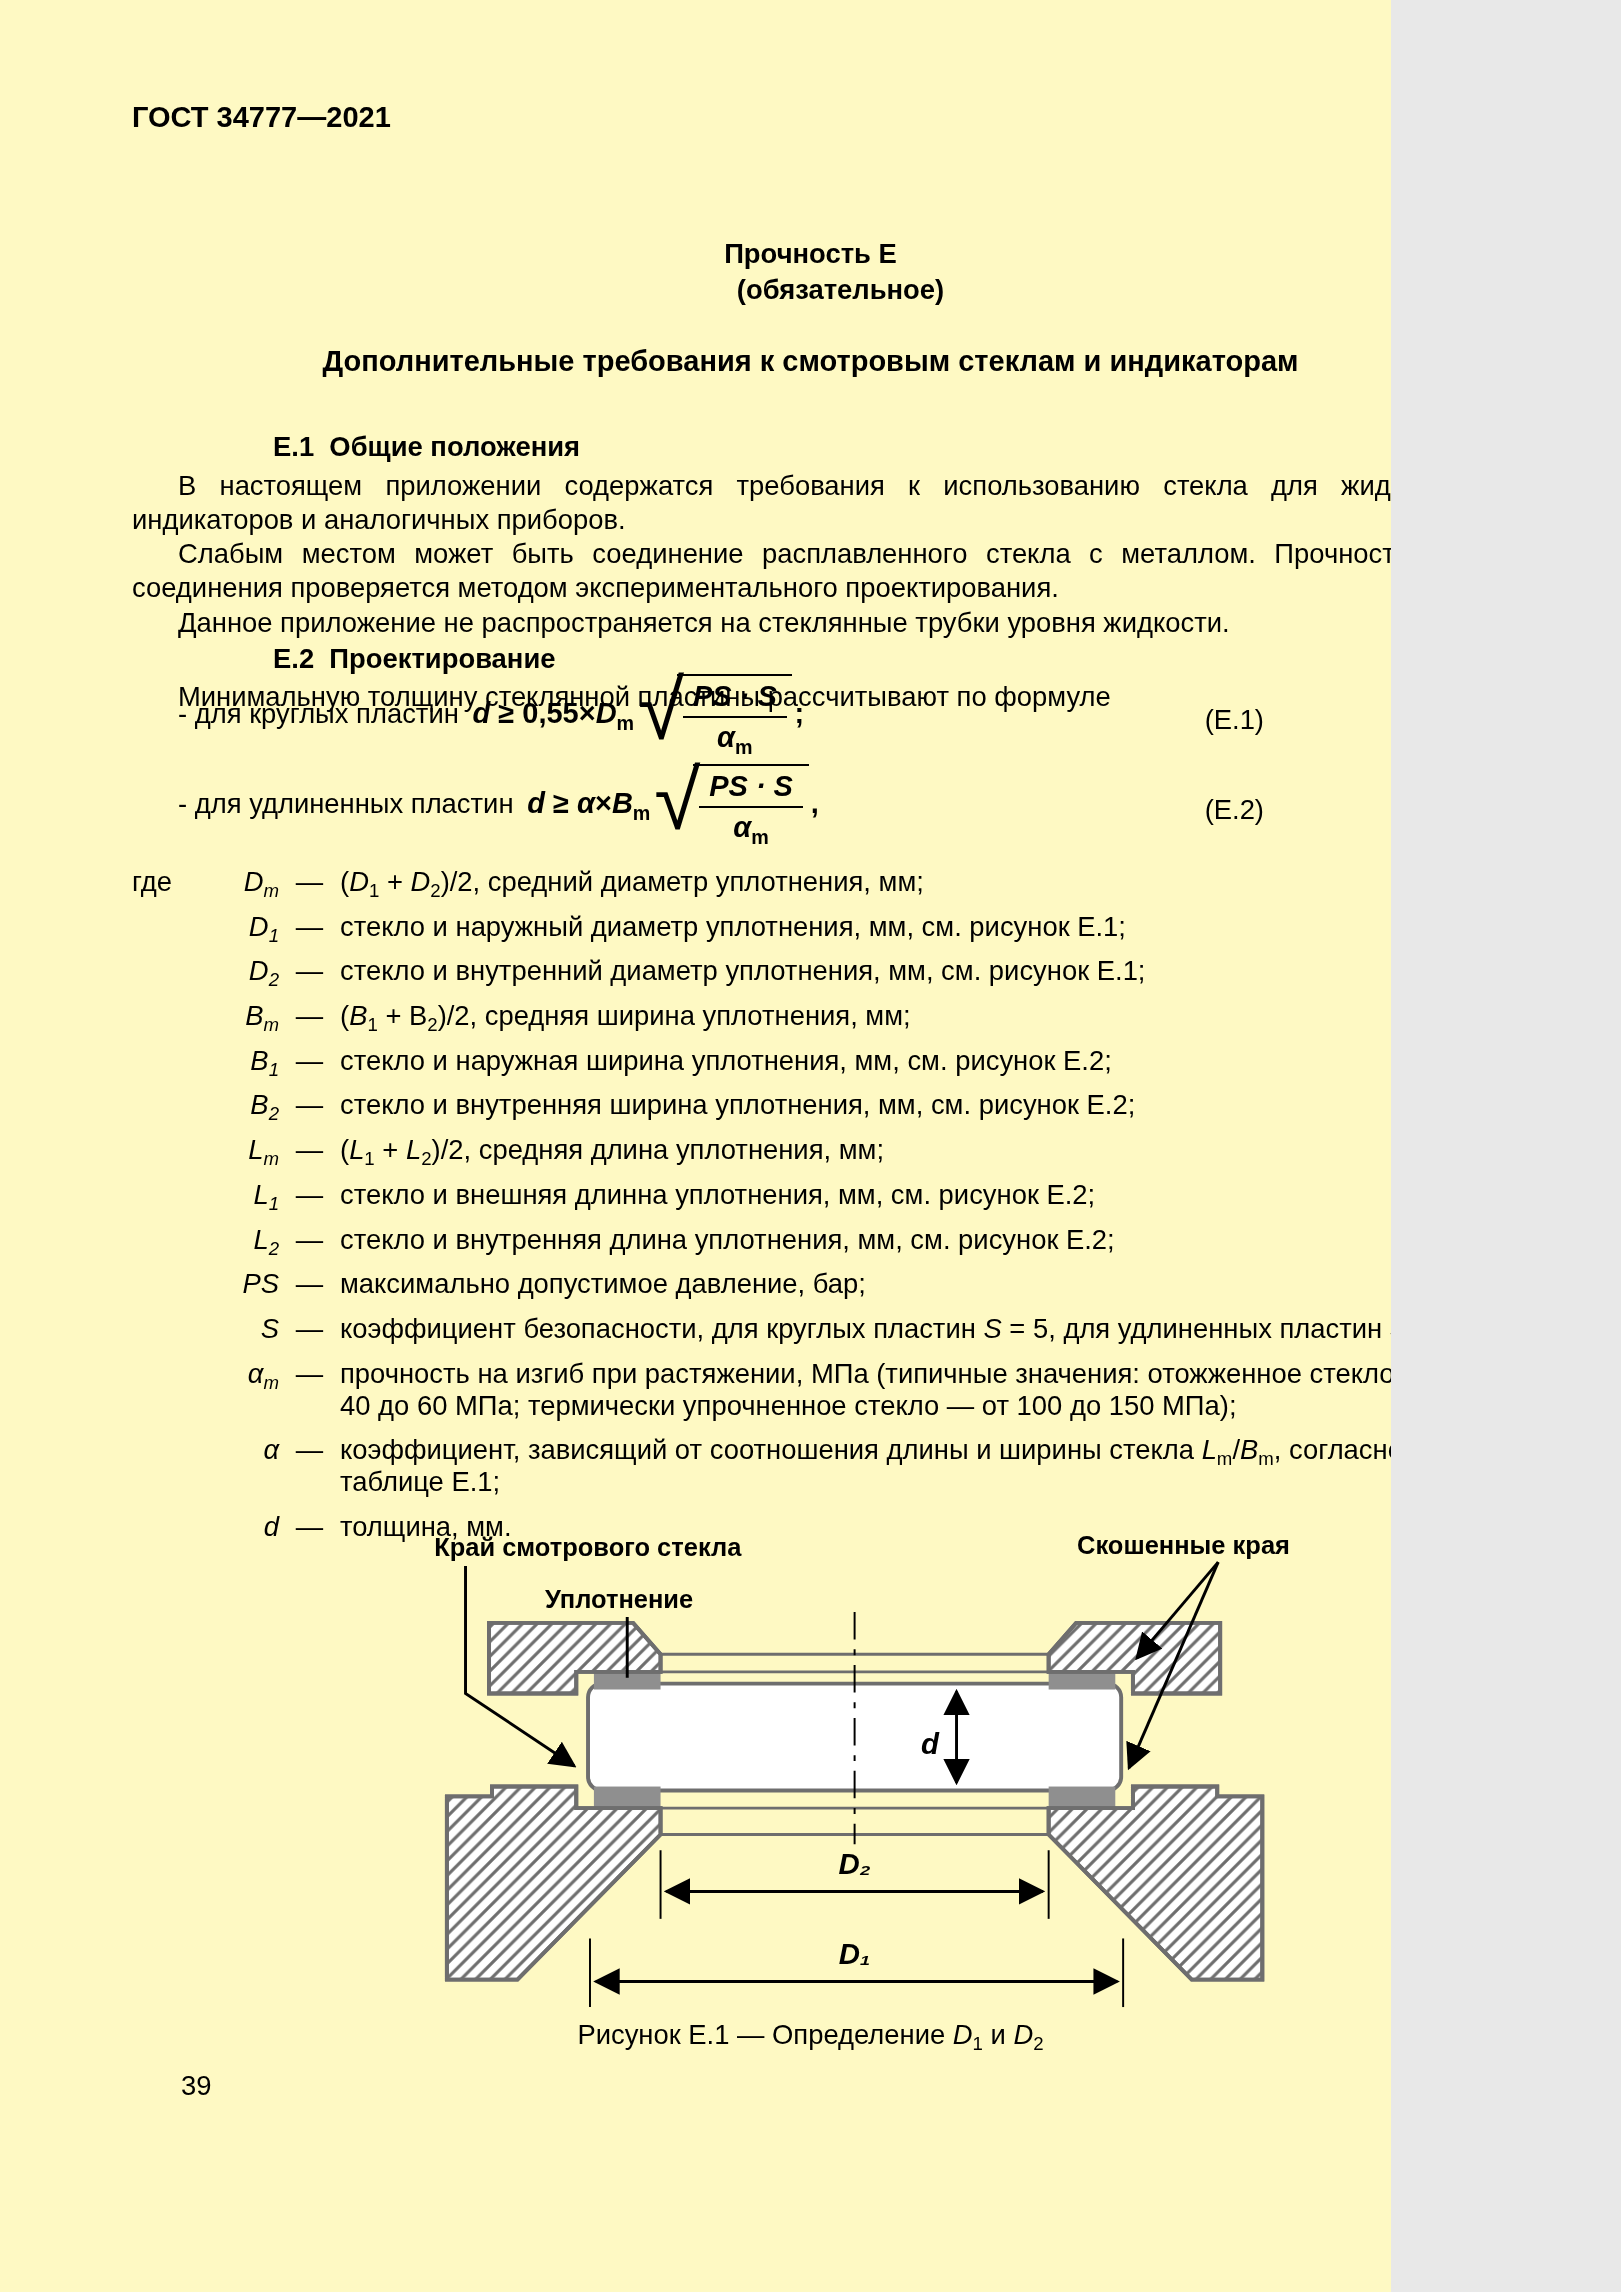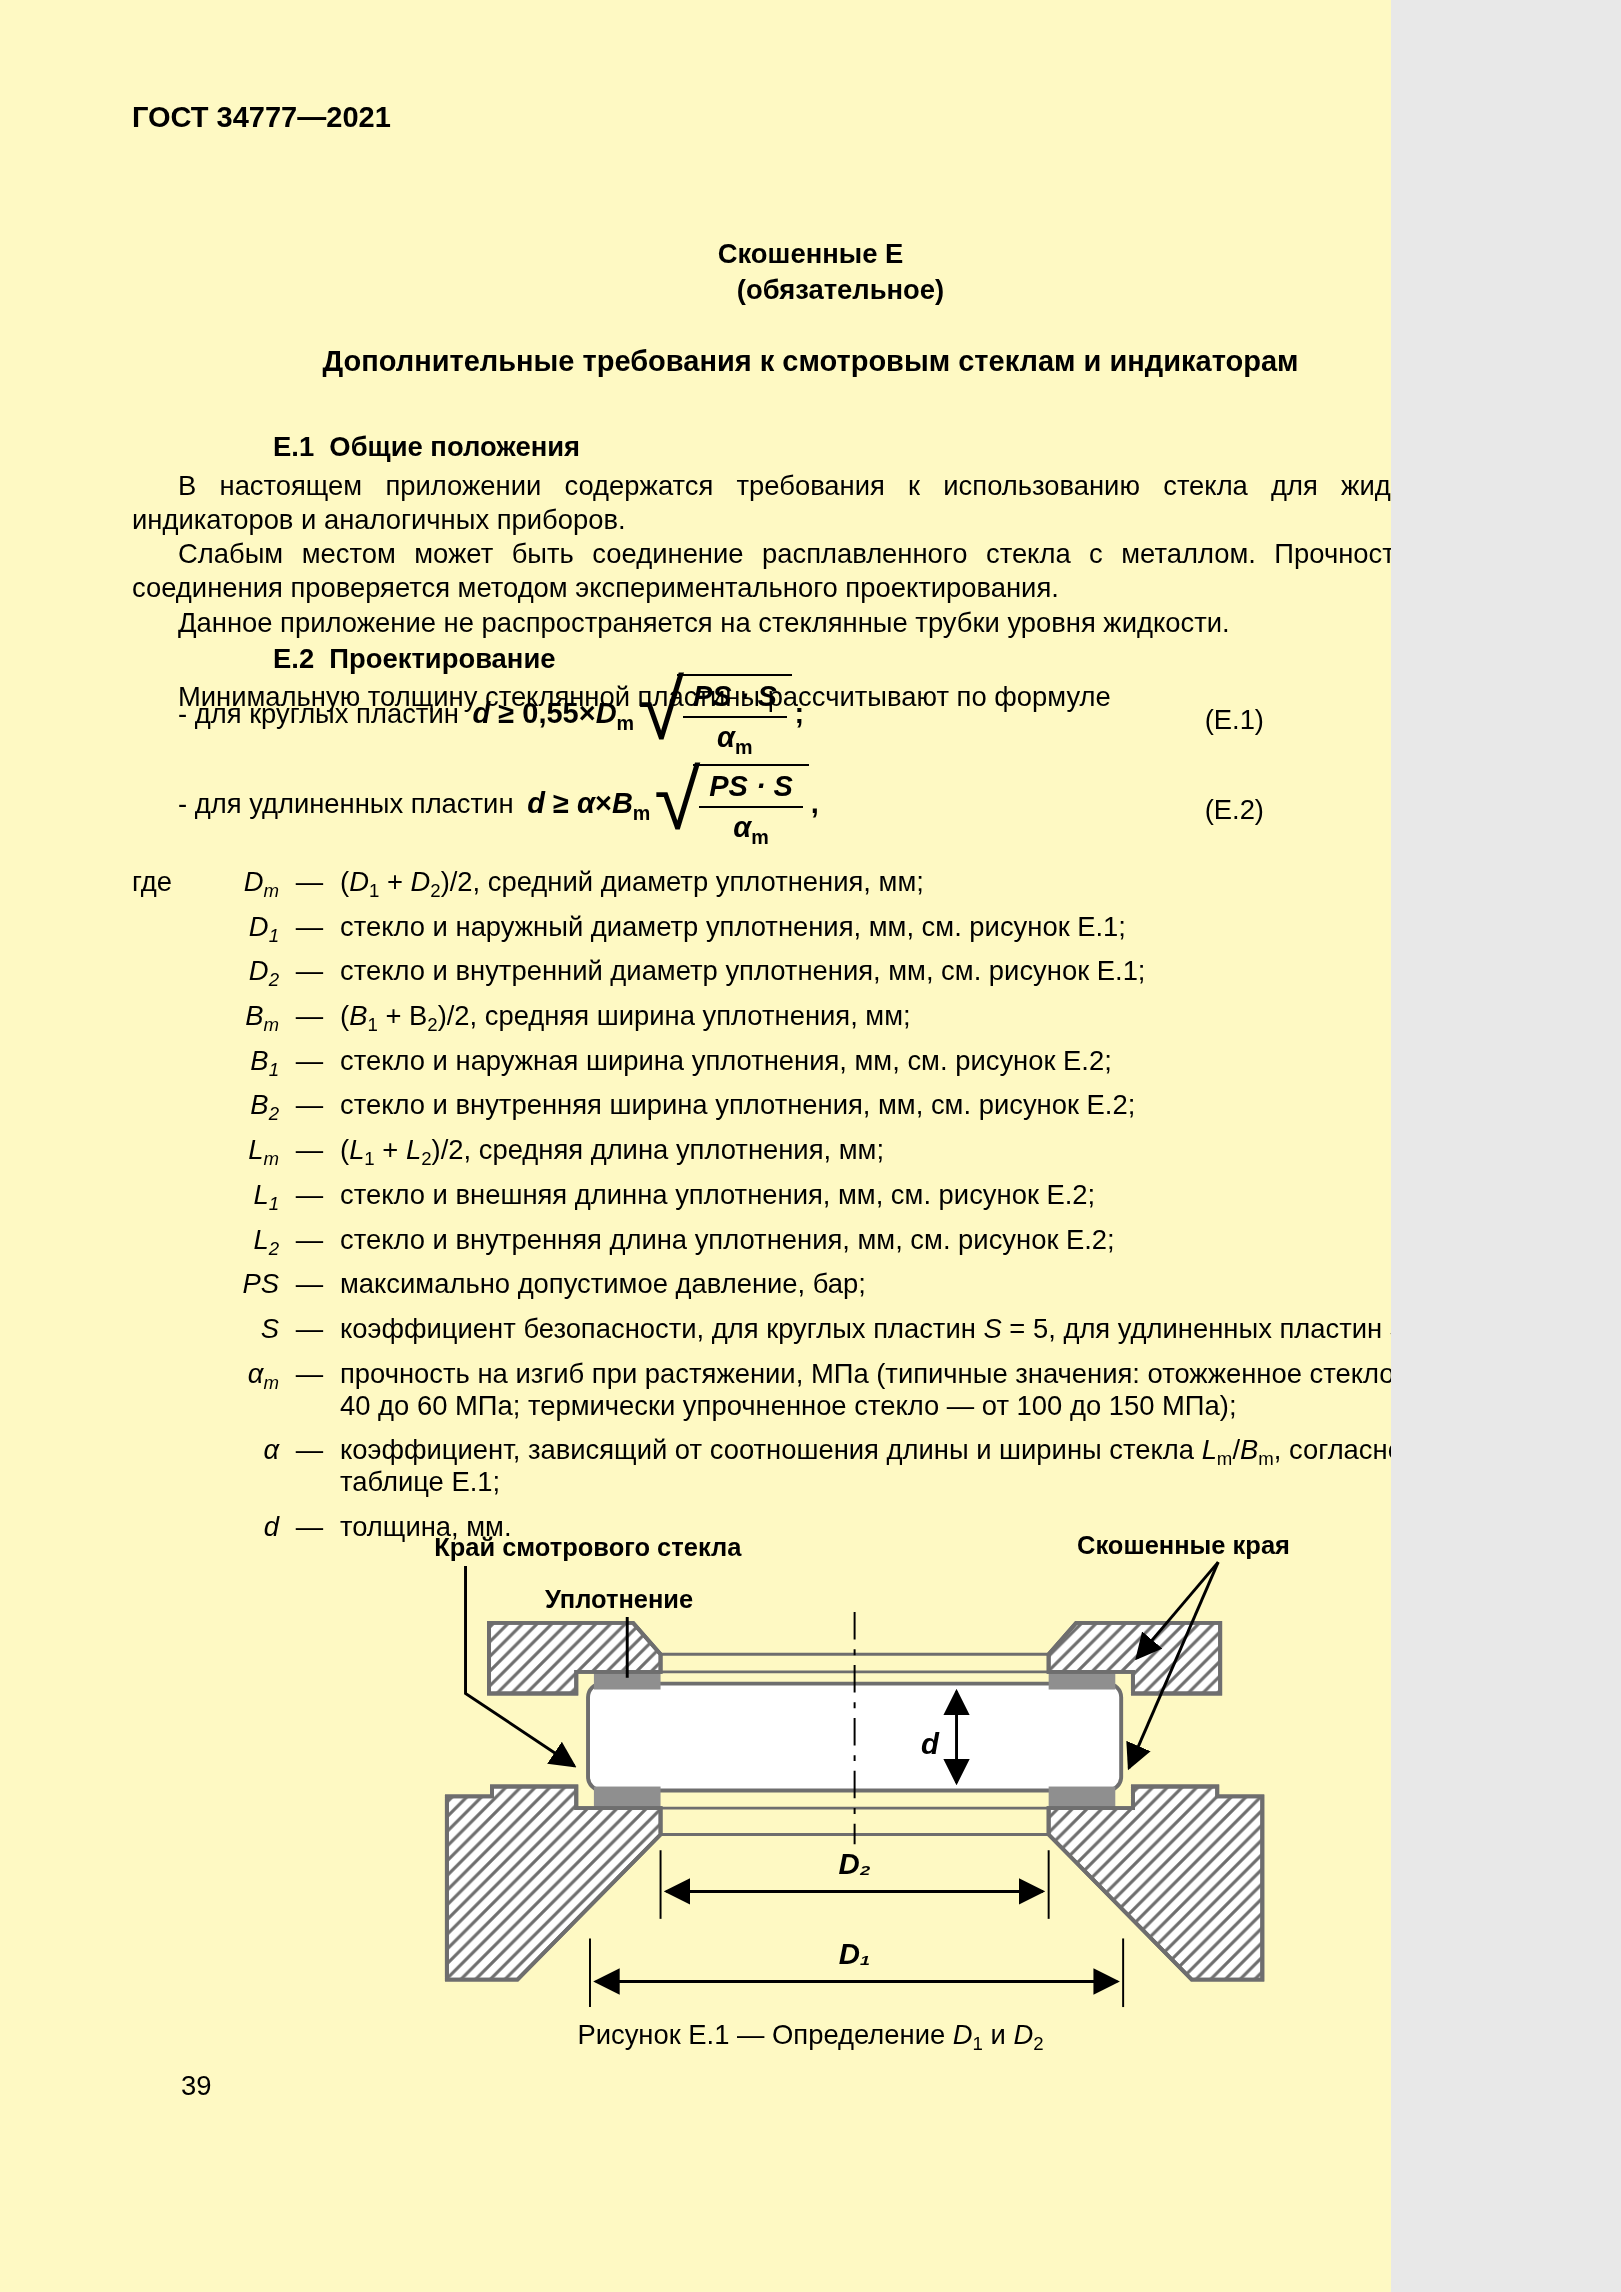--- a/index.html
+++ b/index.html
@@ -57,21 +57,21 @@
   .caption{font-size:27.4px;}
   .pagenum{font-size:27.4px;}
 </style>
 </head>
 <body>
 
 <div class="page">
 
   <div class="abs doc-header" style="left:132px;top:101px;">ГОСТ 34777—2021</div>
 
-  <div class="abs center heading" style="top:238px;">Скошенные Е</div>
+  <div class="abs center heading" style="top:238px;">Прочность Е</div>
   <div class="abs center heading" style="top:274px;padding-left:30px;">(обязательное)</div>
   <div class="abs center doc-title" style="top:345px;">Дополнительные требования к смотровым стеклам и индикаторам</div>
 
   <div class="abs heading" style="left:273px;top:431px;">Е.1  Общие положения</div>
   <div class="abs para" style="top:469px;">В настоящем приложении содержатся требования к использованию стекла для жидкостных индикаторов и аналогичных приборов.</div>
   <div class="abs para" style="top:537px;">Слабым местом может быть соединение расплавленного стекла с металлом. Прочность этого соединения проверяется методом экспериментального проектирования.</div>
   <div class="abs para" style="top:606px;">Данное приложение не распространяется на стеклянные трубки уровня жидкости.</div>
 
   <div class="abs heading" style="left:273px;top:643px;">Е.2  Проектирование</div>
   <div class="abs body-text" style="left:178px;top:680px;">Минимальную толщину стеклянной пластины рассчитывают по формуле</div>

